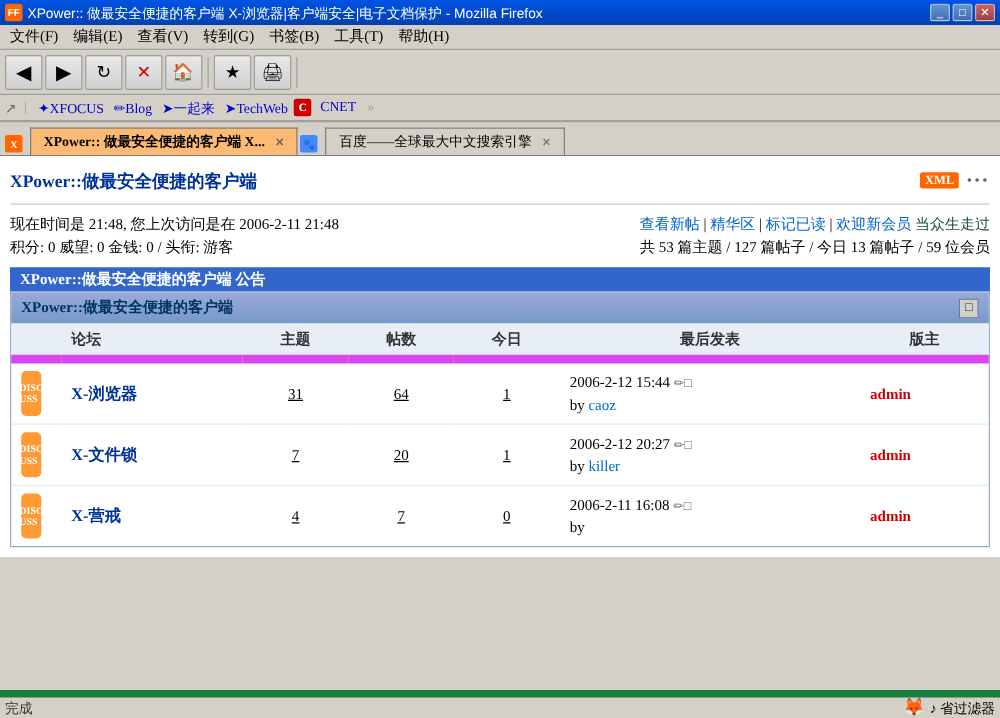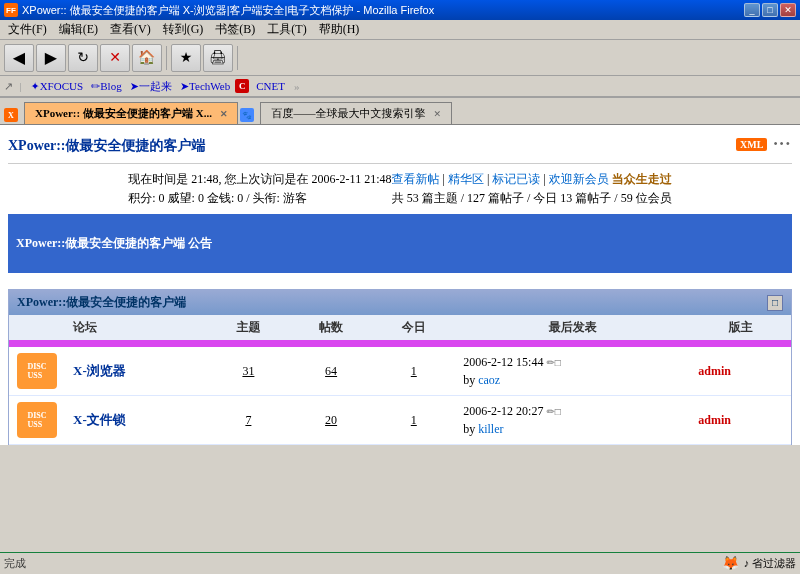--- a/index.html
+++ b/index.html
@@ -39,54 +39,54 @@
     
     .browser-content { background: white; height: calc(574px - 20px - 20px - 36px - 22px - 28px - 22px); overflow-y: auto; padding: 8px; }
     
     
     .page-header { display: flex; justify-content: space-between; align-items: flex-start; padding: 4px 0 8px 0; border-bottom: 1px solid #cccccc; margin-bottom: 6px; }
     .site-title { font-size: 14px; font-weight: bold; color: #003399; }
     .header-right { display: flex; align-items: center; gap: 6px; }
     .xml-badge { background: #ff6600; color: white; font-size: 10px; font-weight: bold; padding: 1px 4px; border-radius: 2px; }
     .dots { color: #666; letter-spacing: 2px; }
     
-    .user-info { display: flex; justify-content: center; align-items: flex-start; margin-bottom: 6px; font-size: 12px; }
+    .user-info { display: flex; justify-content: space-between; align-items: flex-start; margin-bottom: 6px; font-size: 12px; }
     .user-info-left { line-height: 1.6; }
     .user-info-right { text-align: right; line-height: 1.6; }
     .link { color: #0066cc; text-decoration: none; cursor: pointer; }
-    .bold-link { color: #a16207; font-weight: bold; text-decoration: none; cursor: pointer; }
-    
-    
-    .announce-bar { background: #3366cc; color: white; padding: 21px 8px; font-size: 12px; font-weight: bold; margin-bottom: 16px; }
+    .bold-link { color: #14532d; font-weight: normal; text-decoration: none; cursor: pointer; }
+    
+    
+    .announce-bar { background: #3366cc; color: white; padding: 1px 8px; font-size: 12px; font-weight: bold; margin-bottom: 0; }
     .announce-content { background: #dde8ff; padding: 6px 8px; display: flex; justify-content: space-around; font-size: 12px; margin-bottom: 8px; }
     .announce-link { color: #003399; text-decoration: none; cursor: pointer; }
     
     
     .section { margin-bottom: 10px; border: 1px solid #99aad4; }
     .section-header { background: linear-gradient(to bottom, #99aad4, #7799cc); color: #003366; padding: 4px 8px; display: flex; justify-content: space-between; align-items: center; font-size: 12px; font-weight: bold; }
     .section-collapse { width: 16px; height: 16px; border: 1px solid #6677aa; background: #d4d0c8; display: flex; align-items: center; justify-content: center; cursor: pointer; font-size: 10px; }
     
     .forum-table { width: 100%; border-collapse: collapse; }
     .forum-table th { background: #e8eef8; border-bottom: 7px solid #d946ef; padding: 4px 8px; text-align: center; font-size: 12px; color: #333; }
     .forum-table td { padding: 6px 8px; border-bottom: 1px solid #dde8ff; vertical-align: middle; font-size: 12px; }
     .forum-table tr:last-child td { border-bottom: none; }
     .forum-name { color: #003399; font-weight: bold; font-size: 13px; text-decoration: none; cursor: pointer; }
     .forum-stat { text-align: center; text-decoration: underline; }
     .last-post { font-size: 11px; line-height: 1.5; }
     .last-post a { color: #0066cc; text-decoration: none; }
     .edit-icon { font-size: 10px; color: #666; }
     .admin-link { color: #cc0000; font-weight: bold; text-decoration: none; cursor: pointer; }
     
     
-    .status-bar { background: #d4d0c8; height: 22px; display: flex; align-items: center; justify-content: space-between; padding: 0 4px; border-top: 1px solid #15803d; position: fixed; bottom: 0; width: 800px; font-size: 11px; }
+    .status-bar { background: #d4d0c8; height: 22px; display: flex; align-items: center; justify-content: space-between; padding: 0 4px; border-top: 6px solid #15803d; position: fixed; bottom: 0; width: 800px; font-size: 11px; }
     .status-left { color: #333; }
     .status-right { display: flex; align-items: center; gap: 4px; }
     
     
-    .discuss-icon { width: 40px; height: 36px; background: #ff9933; border-radius: 4px; display: flex; align-items: center; justify-content: center; color: white; font-size: 10px; font-weight: bold; }
+    .discuss-icon { width: 16px; height: 36px; background: #ff9933; border-radius: 4px; display: flex; align-items: center; justify-content: center; color: white; font-size: 10px; font-weight: bold; }
   </style>
 </head>
 <body>
 
 <div class="title-bar">
   <div class="title-bar-left">
     <div class="title-bar-icon">FF</div>
     <span class="title-bar-text">XPower:: 做最安全便捷的客户端 X-浏览器|客户端安全|电子文档保护 - Mozilla Firefox</span>
   </div>
   <div class="title-bar-buttons">

